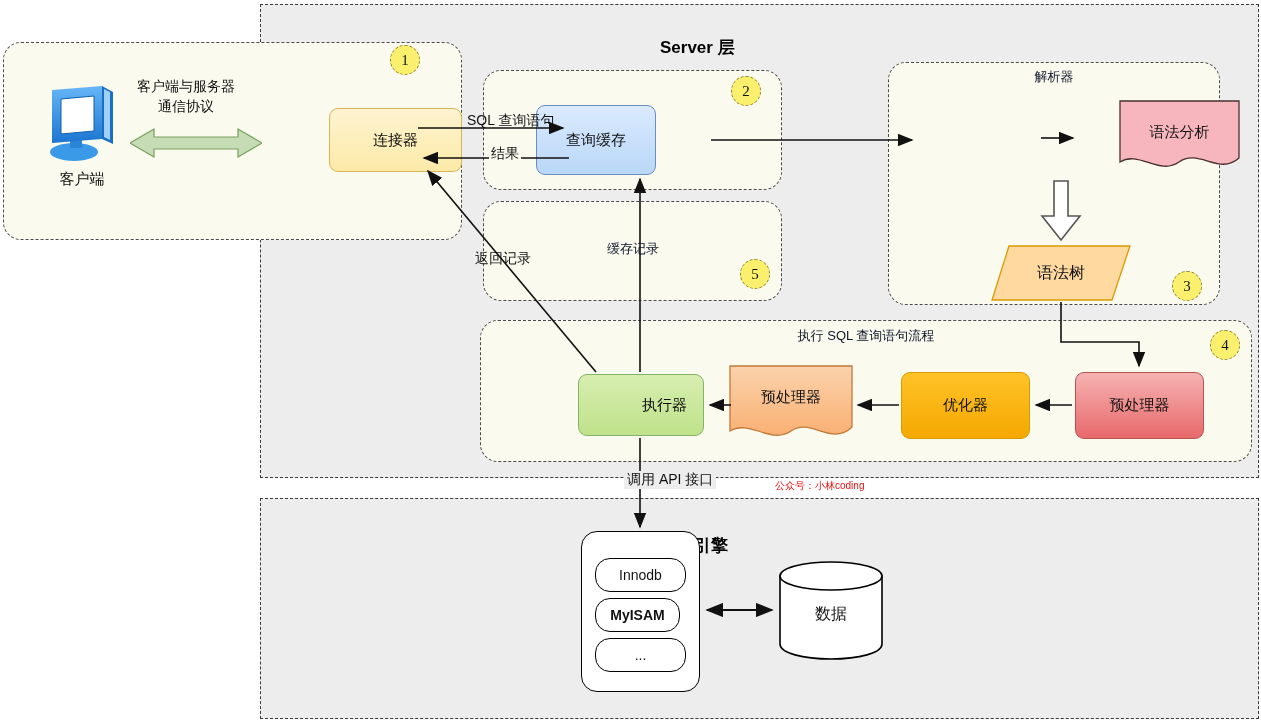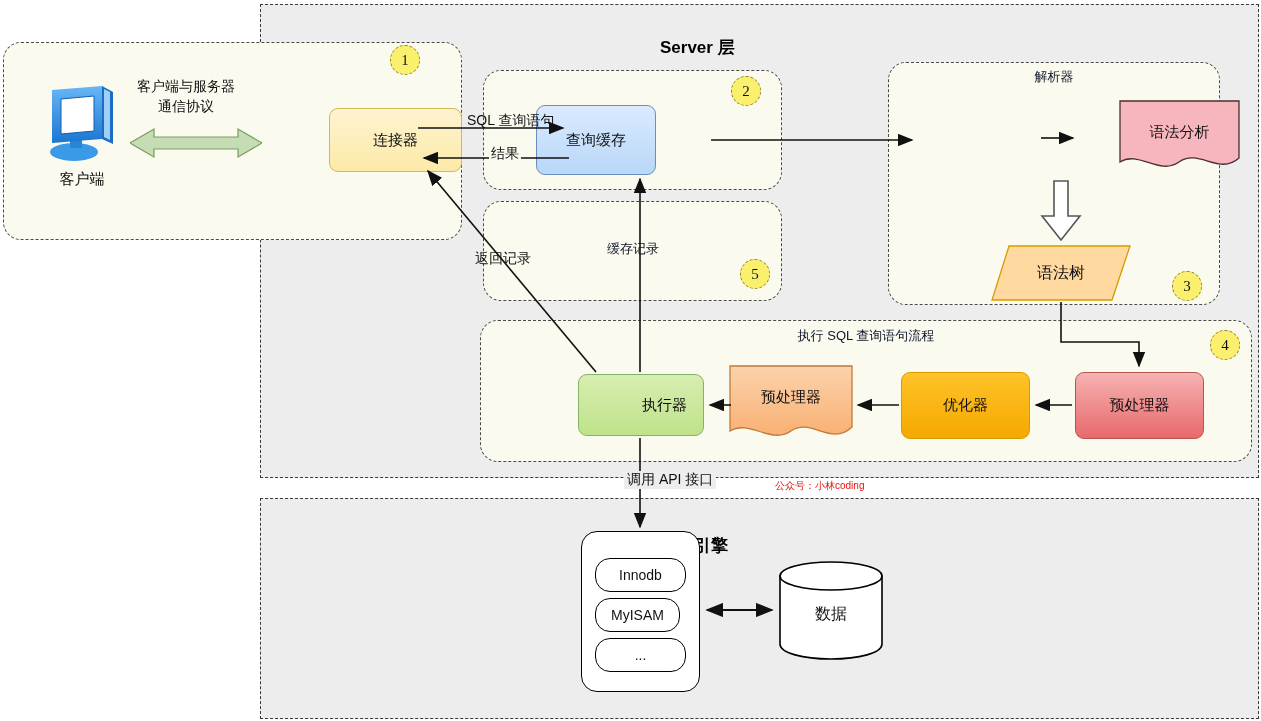--- a/index.html
+++ b/index.html
@@ -242,21 +242,21 @@
     </svg>
     <div class="doc-label" style="top:23px;">预处理器</div>
   </div>
 
   <div class="abs node node-opt" style="left:901px; top:372px; width:129px; height:67px;">优化器</div>
 
   <div class="abs node node-pre" style="left:1075px; top:372px; width:129px; height:67px;">预处理器</div>
 
   <div class="abs node-engine-shell" style="left:581px; top:531px; width:119px; height:161px;"></div>
   <div class="abs node node-plain" style="left:595px; top:558px; width:91px; height:34px; font-size:14px;">Innodb</div>
-  <div class="abs node node-plain" style="left:595px; top:598px; width:85px; height:34px; font-size:14px;">MyISAM</div>
+  <div class="abs node node-plain" style="left:595px; top:598px; width:85px; height:34px; font-size:14px;font-weight:bold;">MyISAM</div>
   <div class="abs node node-plain" style="left:595px; top:638px; width:91px; height:34px; font-size:14px;">...</div>
 
   <div class="abs" style="left:778px; top:560px; width:106px; height:100px;">
     <svg width="106" height="100" viewBox="0 0 106 100">
       <path d="M2,16 L2,84 C2,93 25,99 53,99 C81,99 104,93 104,84 L104,16 Z" fill="#ffffff" stroke="#000000" stroke-width="1.6"></path>
       <ellipse cx="53" cy="16" rx="51" ry="14" fill="#ffffff" stroke="#000000" stroke-width="1.6"></ellipse>
     </svg>
     <div class="para-label" style="top:44px;">数据</div>
   </div>
 

